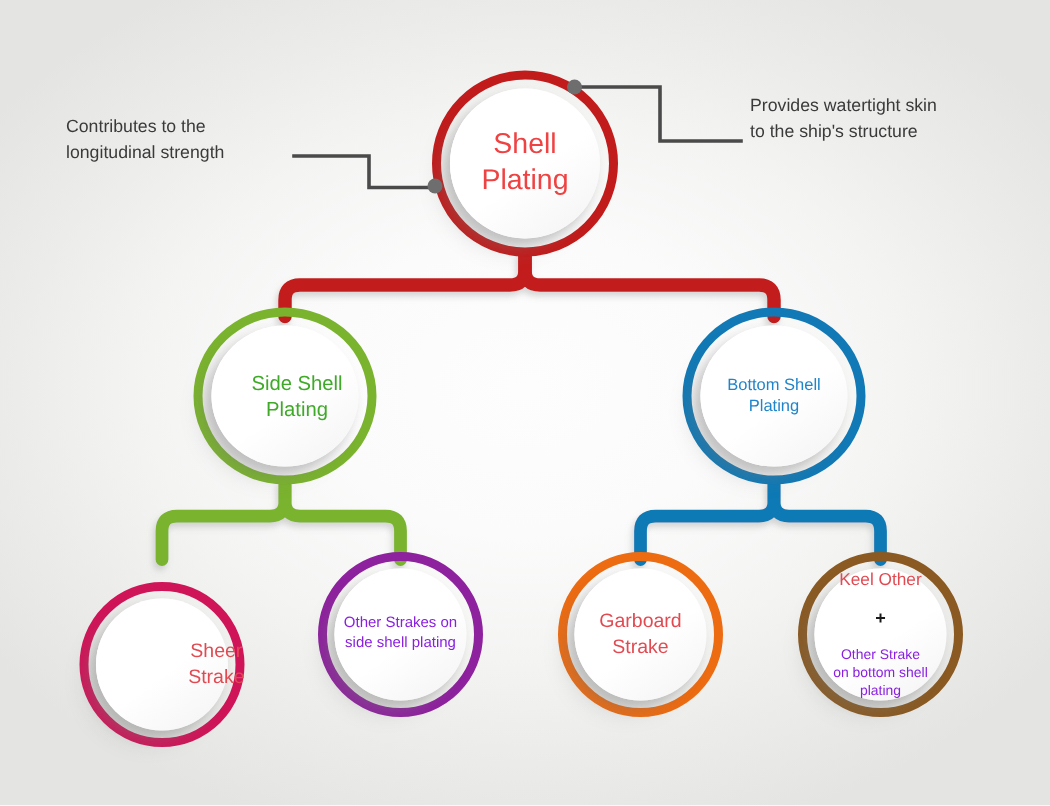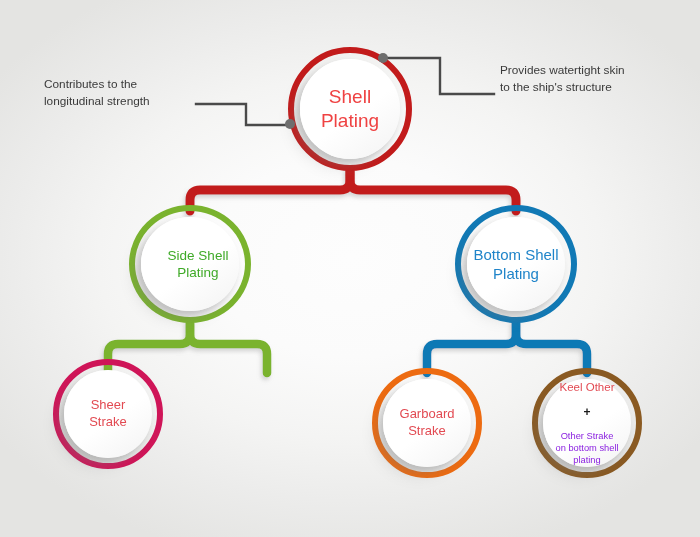--- a/index.html
+++ b/index.html
@@ -59,24 +59,24 @@
 
   
   #node-side-shell { left: 129px; top: 205px; width: 122px; height: 118px; }
   #node-side-shell .ring { border-width: 6px; border-color: #7ab32e; }
   #node-side-shell .disc { inset: 12px; }
   #node-side-shell .label { font-size: 13.5px; color: #3faa28; margin-left: 16px; }
 
   #node-bottom-shell { left: 455px; top: 205px; width: 122px; height: 118px; }
   #node-bottom-shell .ring { border-width: 6px; border-color: #1179b5; }
   #node-bottom-shell .disc { inset: 12px; }
-  #node-bottom-shell .label { font-size: 15px; color: #1f84c9; }
-
-  
-  #node-sheer-strake { left: 53px; top: 359px; width: 110px; height: 110px; }
+  #node-bottom-shell .label { font-size: 11px; color: #1f84c9; }
+
+  
+  #node-sheer-strake { left: 53px; top: 388px; width: 110px; height: 110px; justify-content: flex-end; }
   #node-sheer-strake .ring { border-width: 6px; border-color: #cf1558; }
   #node-sheer-strake .disc { inset: 11px; }
   #node-sheer-strake .label { font-size: 13px; color: #e24a52; }
 
   #node-other-side { left: 212px; top: 368px; width: 110px; height: 110px; }
   #node-other-side .ring { border-width: 6px; border-color: #8e219e; }
   #node-other-side .disc { inset: 11px; }
   #node-other-side .label { font-size: 10px; color: #8a1fe0; }
 
   #node-garboard-strake { left: 372px; top: 368px; width: 110px; height: 110px; justify-content: center; }
@@ -181,20 +181,26 @@
 Plating</div>
   </div>
 
   <div class="node" id="node-sheer-strake">
     <div class="ring"></div>
     <div class="disc"></div>
     <div class="label">Sheer
 Strake</div>
   </div>
 
+  <div class="node" id="node-other-side">
+    <div class="ring"></div>
+    <div class="disc"></div>
+    <div class="label">Other  Strakes on
+side shell plating</div>
+  </div>
 
   <div class="node" id="node-garboard-strake">
     <div class="ring"></div>
     <div class="disc"></div>
     <div class="label">Garboard
 Strake</div>
   </div>
 
   <div class="node" id="node-keel-strake">
     <div class="ring"></div>

